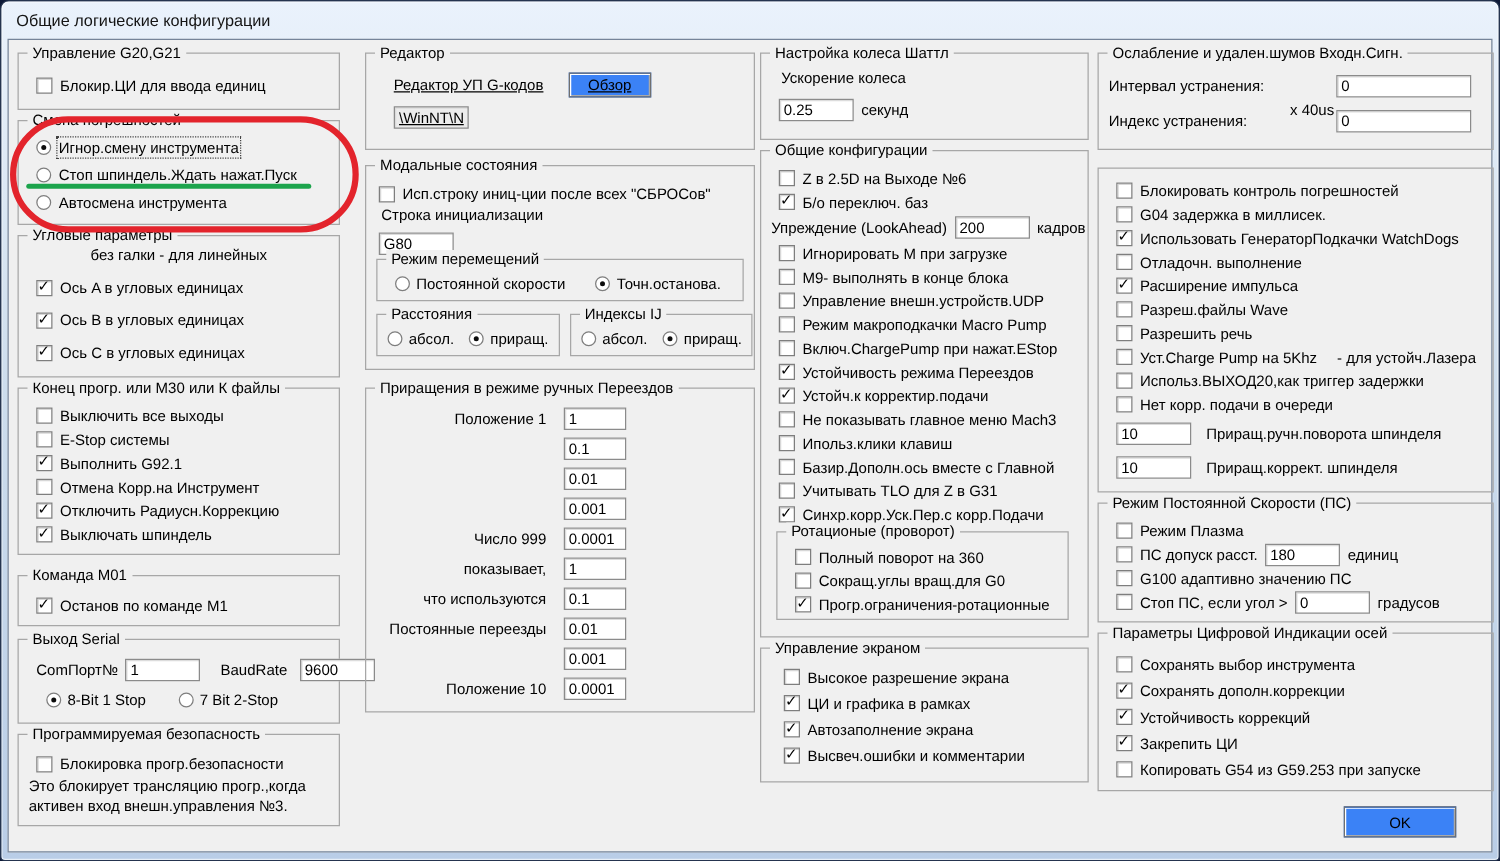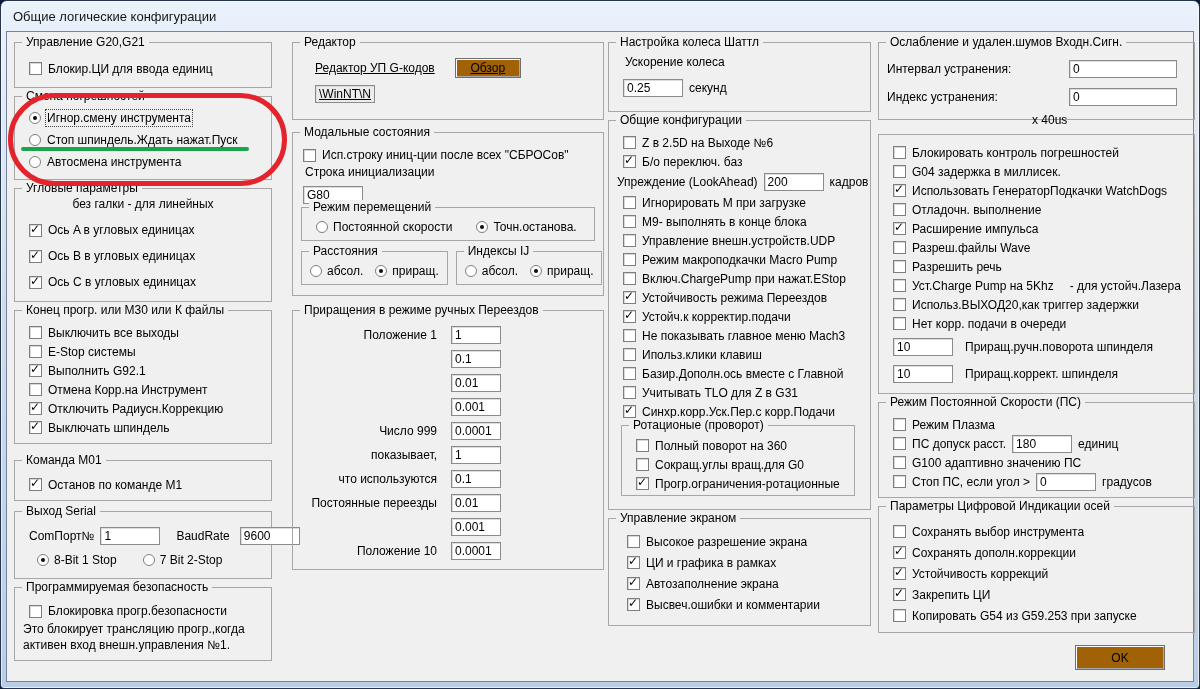--- a/index.html
+++ b/index.html
@@ -32,21 +32,21 @@
   .cb .mark { position:absolute; left:0px; top:-2px; font-size:12px; font-weight:bold; color:#000; line-height:13px; }
 
   .rb { flex:none; width:12px; height:12px; border-radius:50%; background:#fff; border:1px solid #7e7e7e; position:relative; cursor:pointer; }
   .rb.on::after { content:""; position:absolute; inset:3px; border-radius:50%; background:#0c0c0c; }
   .focusbox { outline:1px dotted #444; outline-offset:1px; }
 
   input.tb { height:18px; border:1px solid #8b8b8b; background:#fff; font-family:inherit; font-size:12px; padding:0 3px; width:60px;
              box-shadow: inset 1px 1px 0 #dcdcdc; }
   input.tb.dis { background:#ececec; }
 
-  .btn { font-family:inherit; font-size:12px; background:#a16207; border:1px solid #6f6f6f; cursor:pointer;
+  .btn { font-family:inherit; font-size:12px; background:#3b82f6; border:1px solid #6f6f6f; cursor:pointer;
          box-shadow: inset 1px 1px 0 #ffffff, inset -1px -1px 0 #a9a9a9; }
   .ok { position:absolute; right:28px; bottom:11px; width:90px; height:25px; }
 
   .split { display:flex; gap:8px; margin-top:10px; }
   .split .groupbox { flex:1; margin-bottom:0; }
   .radios { display:flex; align-items:center; }
   .pair { display:flex; align-items:center; gap:5px; }
 
   
   [data-group="g20-g21"] { min-height:46px; padding-top:16px; }
@@ -93,21 +93,21 @@
   [data-name="lookahead-input"] { width:46px; }
   [data-group="rotational"] { width:234px; margin:4px 0 0 4px; padding-top:10px; padding-bottom:2px; }
   [data-group="rotational"] .row { height:19px; }
   [data-group="screen-control"] { min-height:108px; }
   [data-group="screen-control"] .row { height:21px; padding-left:10px; }
 
   [data-group="noise-reduction"] { min-height:78px; margin-bottom:14px; position:relative; }
   [data-group="noise-reduction"] .row { height:28px; padding-left:0;gap:32px; }
   [data-group="noise-reduction"] .lbl { width:150px; }
   [data-group="noise-reduction"] input.tb { width:108px; }
-  .side-label { position:absolute; right:12px; top:38px;margin-top:32px; }
+  .side-label { position:absolute; right:12px; top:38px; }
   [data-group="config-right"] { padding-top:8px; }
   [data-group="config-right"] .row { height:19px; }
   [data-group="config-right"] .inputrow { height:27px; }
   [data-name="spindle-jog-incr-input"], [data-name="spindle-ovr-incr-input"] { width:106px; margin-right:6px; }
   [data-group="cv-mode"] .row { height:19px; }
   [data-name="cv-dist-input"] { width:98px; }
   [data-name="cv-angle-input"] { width:46px; }
   [data-group="cv-mode"] { min-height:92px; }
   [data-group="dro-params"] { min-height:122px; padding-top:14px; }
   [data-group="dro-params"] .row { height:21px; }
@@ -232,21 +232,21 @@
             </span>
           </div>
         </div>
         <div class="groupbox" data-group="prog-safety" data-name="group-prog-safety">
           <span class="legend" data-name="group-prog-safety-title">Программируемая безопасность</span>
           <div class="row" data-name="prog-safety-lock-row">
             <span class="cb" data-name="prog-safety-lock-checkbox"></span>
             <span class="lbl" data-name="prog-safety-lock-label">Блокировка прогр.безопасности</span>
           </div>
           <div class="textline" data-name="prog-safety-note-1-text">Это блокирует трансляцию прогр.,когда</div>
-          <div class="textline" data-name="prog-safety-note-2-text">активен вход внешн.управления №1.</div>
+          <div class="textline" data-name="prog-safety-note-2-text">активен вход внешн.управления №3.</div>
         </div>
       </div>
     <div class="col col2" data-name="column-2">
         <div class="groupbox" data-group="editor" data-name="group-editor">
           <span class="legend" data-name="group-editor-title">Редактор</span>
           <div class="row" data-name="gcode-editor-row">
             <span class="lbl" data-name="gcode-editor-label">Редактор УП G-кодов</span>
             <button class="btn" data-name="gcode-editor-button">Обзор</button>
           </div>
           <div class="row inputrow" data-name="editor-path-row">

